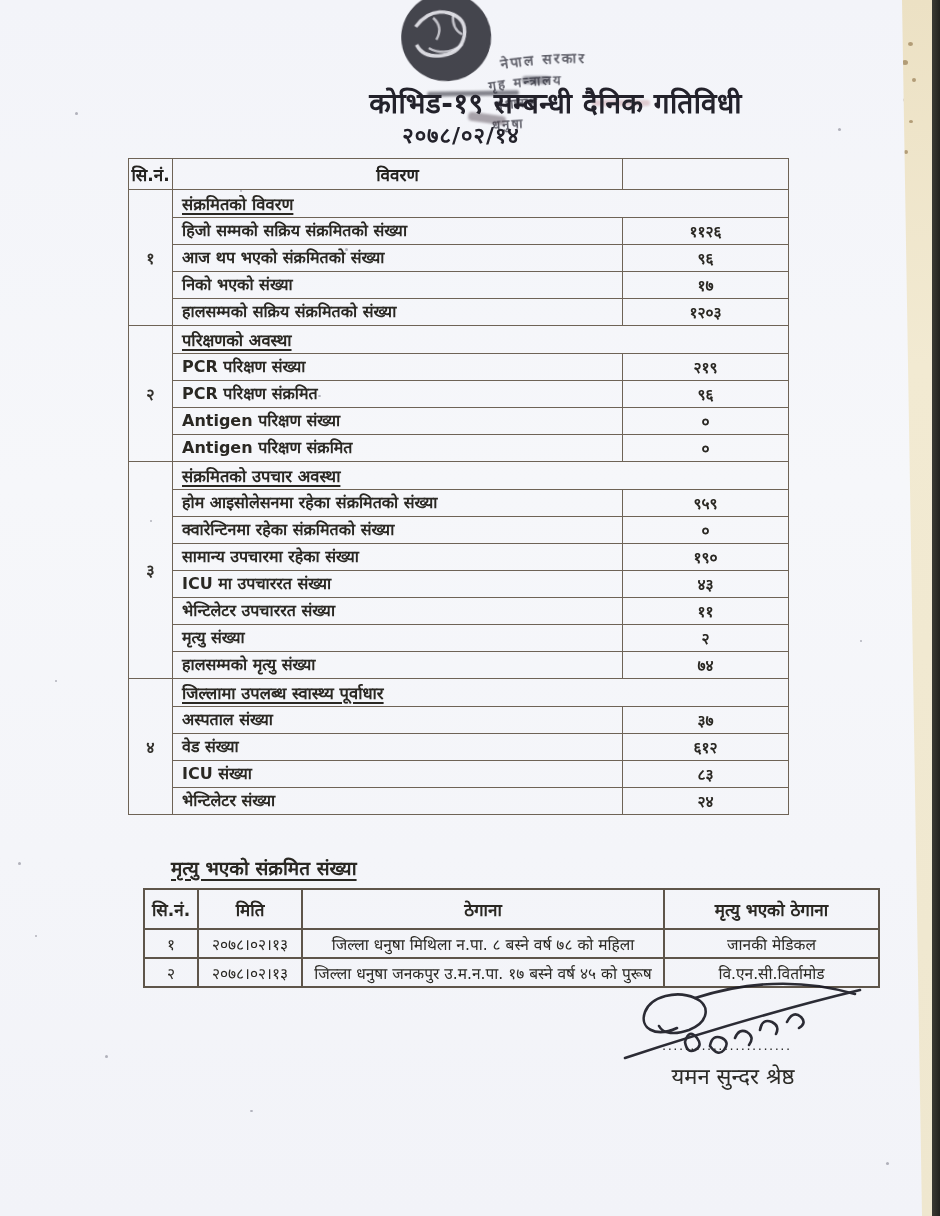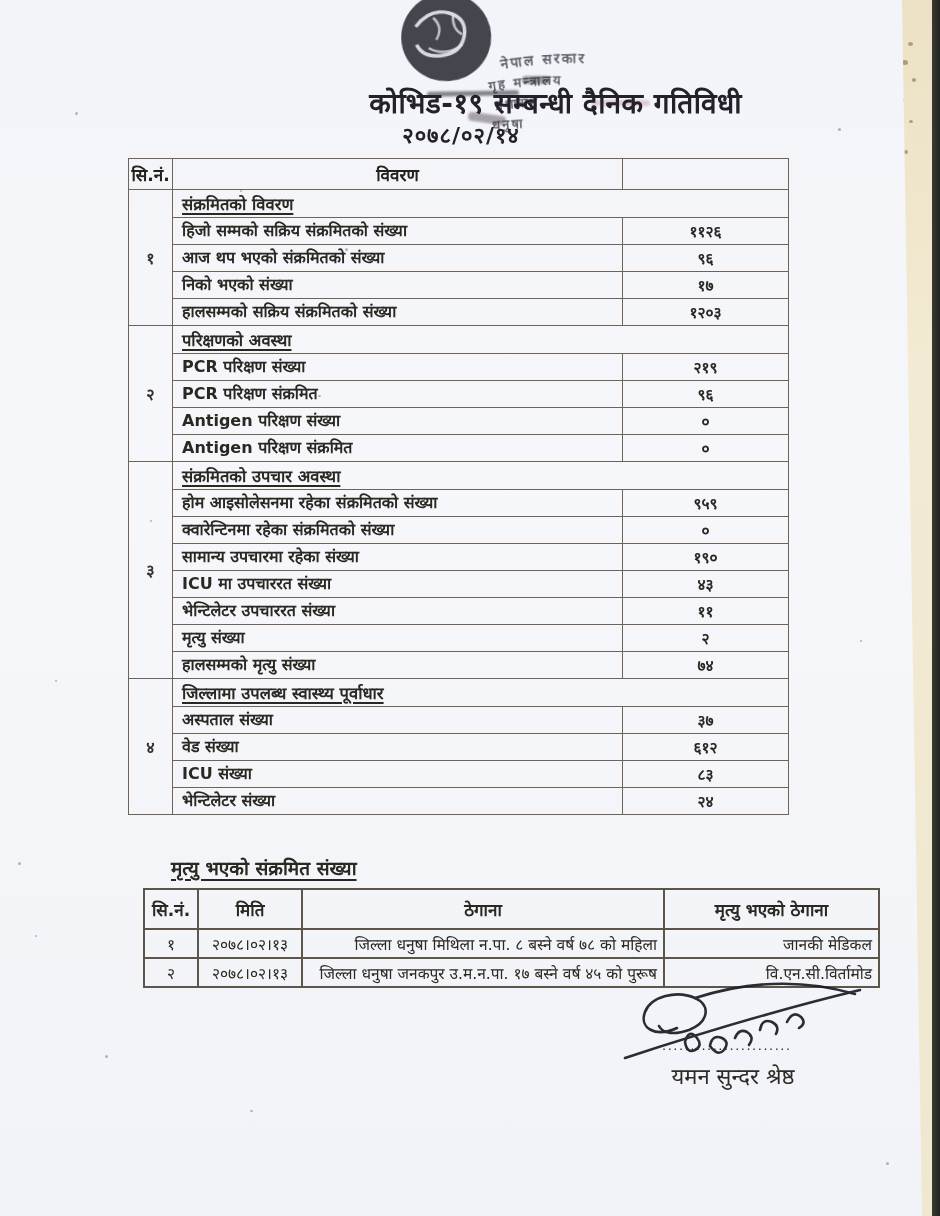--- a/index.html
+++ b/index.html
@@ -48,21 +48,21 @@
 
   
   .t2-title { position:absolute; left:150px; top:855px; font-size:19px; font-weight:700;
     text-decoration:underline; text-underline-offset:4px; text-decoration-thickness:1.8px;margin-left:21px; }
   table.t2 { position:absolute; left:143px; top:888px; width:735px;
     border-collapse:collapse; table-layout:fixed; }
   .t2 th, .t2 td { border:2px solid #5e554a; vertical-align:middle; }
   .t2 th { height:40px; font-size:17px; font-weight:700; text-align:center; }
   .t2 td { height:29px; font-size:15.5px; padding:2px 6px; }
   .t2 td.c0, .t2 td.c1 { text-align:center; }
-  .t2 td.c2, .t2 td.c3 { text-align:right; }
+  .t2 td.c2, .t2 td.c3 { text-align:center; }
 
   
   .sig-svg { position:absolute; left:615px; top:980px; }
   .sig-dots { position:absolute; left:662px; top:1038px; font-size:13px; letter-spacing:1.5px; color:#2a2a2a; }
   .sig-name { position:absolute; left:628px; top:1060px; width:210px; text-align:center; font-size:22px; color:#2c2b27; }
   .sig-role { position:absolute; left:618px; top:1087px; width:210px; text-align:center; font-size:18px; color:#2c2b27; }
 
   .stamp text { font-weight:700; fill:#20202c; opacity:.8; letter-spacing:2px; }
 </style>
 </head>

